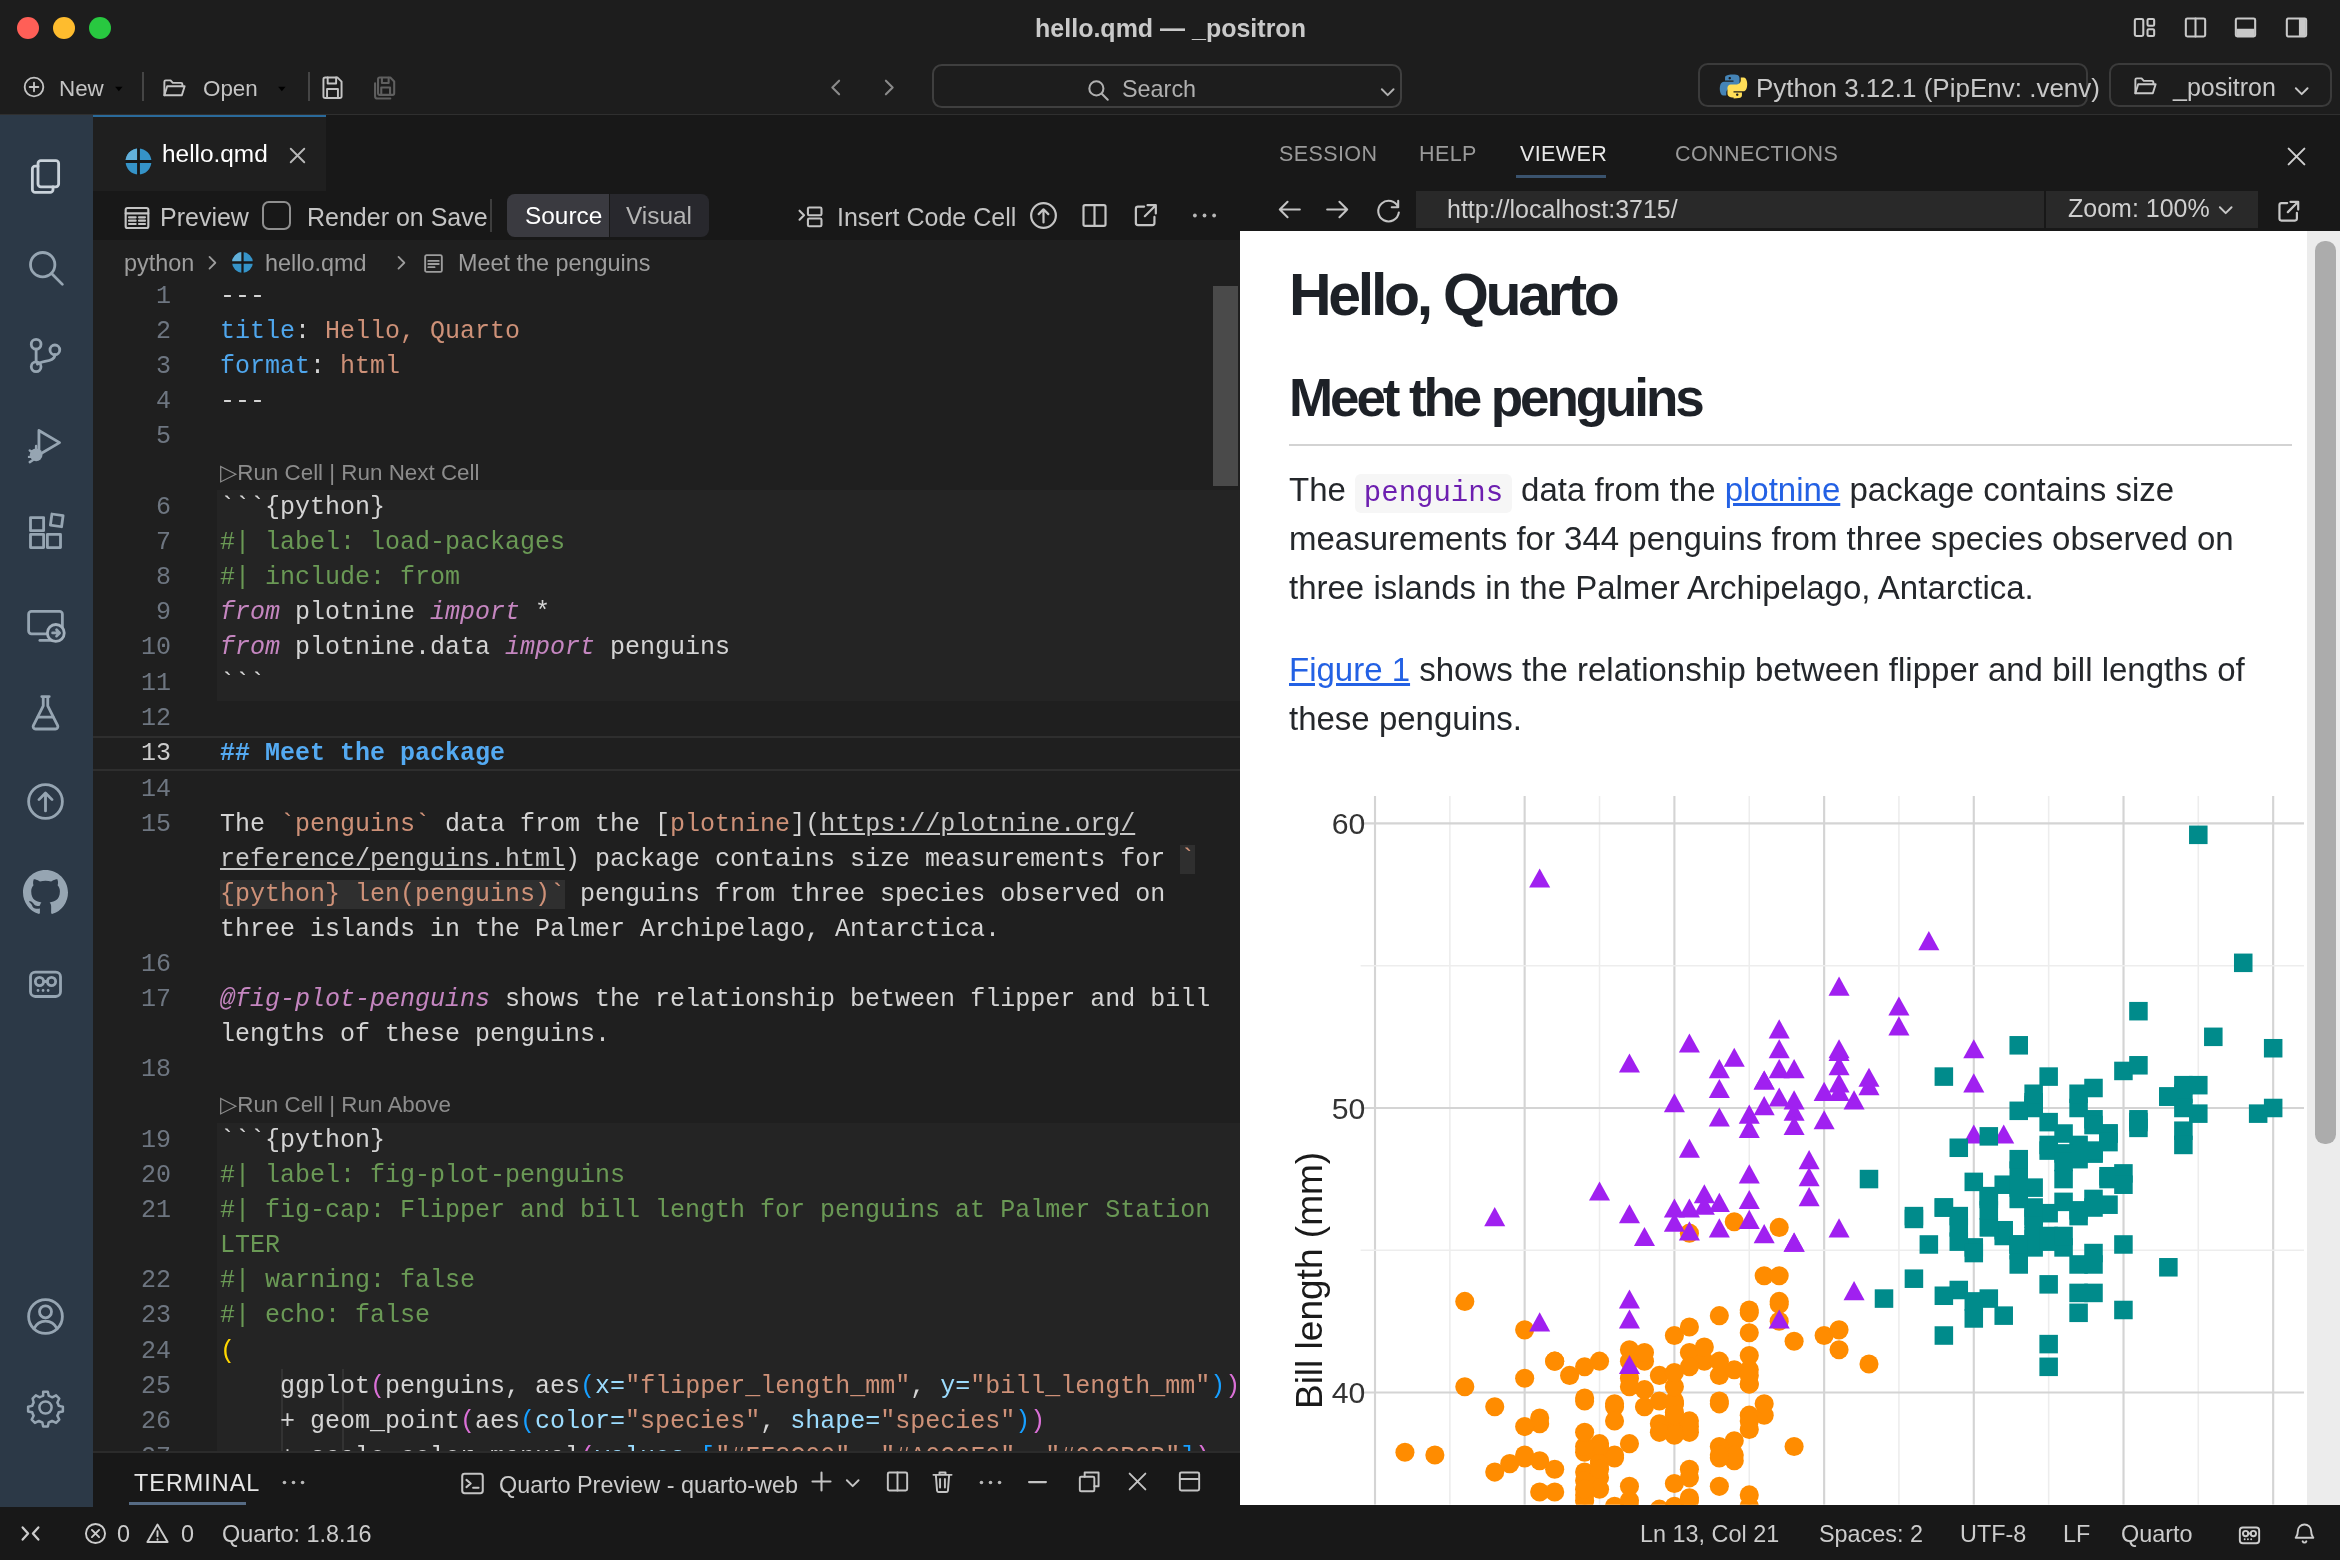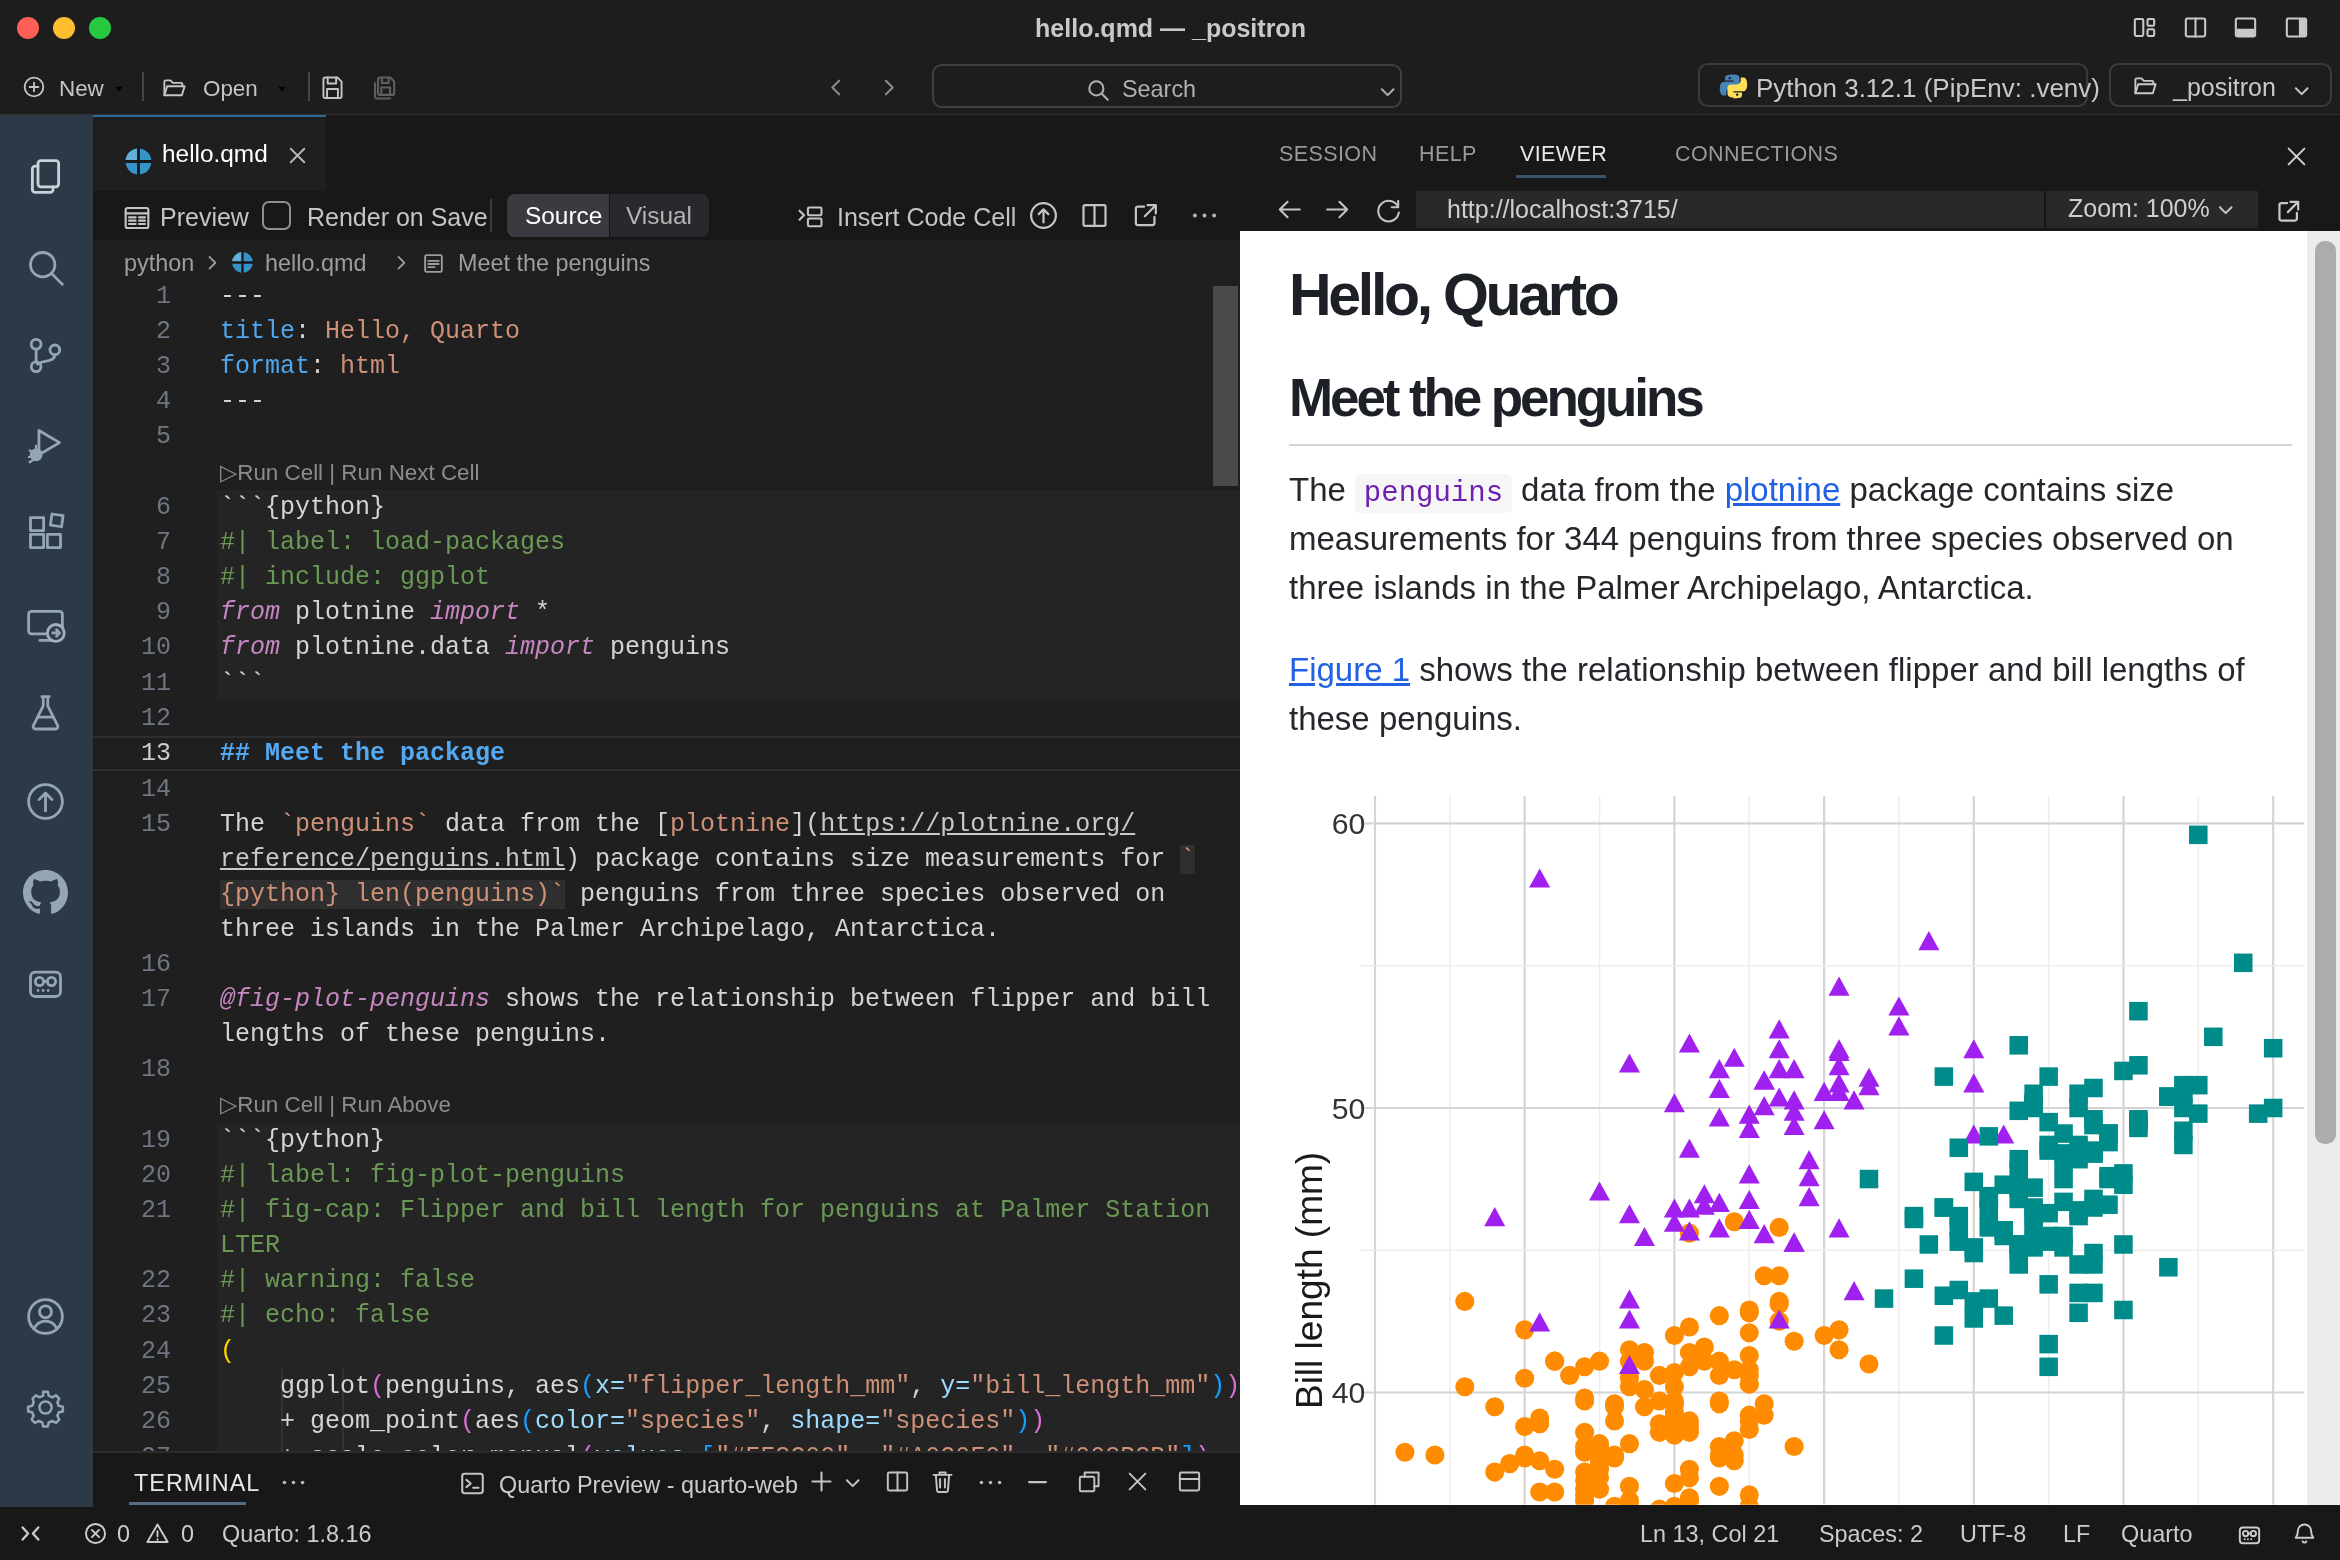--- a/index.html
+++ b/index.html
@@ -258,21 +258,21 @@
       <div class="abs" style="left:188px;top:1090px;width:2px;height:105px;background:#333333;"></div>
       <div class="abs" style="left:249px;top:1090px;width:2px;height:105px;background:#333333;"></div>
       <div class="abs crow" style="top:0px;"><span class="gut" style="">1</span><span class="ctx"><span class="w">---</span></span></div>
       <div class="abs crow" style="top:35px;"><span class="gut" style="">2</span><span class="ctx"><span class="key">title</span><span class="w">: </span><span class="str">Hello, Quarto</span></span></div>
       <div class="abs crow" style="top:70px;"><span class="gut" style="">3</span><span class="ctx"><span class="key">format</span><span class="w">: </span><span class="str">html</span></span></div>
       <div class="abs crow" style="top:105px;"><span class="gut" style="">4</span><span class="ctx"><span class="w">---</span></span></div>
       <div class="abs crow" style="top:140px;"><span class="gut" style="">5</span><span class="ctx"></span></div>
       <div class="abs crow" style="top:176px;"><span class="gut" style=""></span><span class="ctx"><span class="lens">▷Run Cell | Run Next Cell</span></span></div>
       <div class="abs crow" style="top:211px;"><span class="gut" style="">6</span><span class="ctx"><span class="w">```{python}</span></span></div>
       <div class="abs crow" style="top:246px;"><span class="gut" style="">7</span><span class="ctx"><span class="grn">#| label: load-packages</span></span></div>
-      <div class="abs crow" style="top:281px;"><span class="gut" style="">8</span><span class="ctx"><span class="grn">#| include: ggplot</span></span></div>
+      <div class="abs crow" style="top:281px;"><span class="gut" style="">8</span><span class="ctx"><span class="grn">#| include: from</span></span></div>
       <div class="abs crow" style="top:316px;"><span class="gut" style="">9</span><span class="ctx"><span class="kw">from</span><span class="w"> plotnine </span><span class="kw">import</span><span class="w"> *</span></span></div>
       <div class="abs crow" style="top:351px;"><span class="gut" style="">10</span><span class="ctx"><span class="kw">from</span><span class="w"> plotnine.data </span><span class="kw">import</span><span class="w"> penguins</span></span></div>
       <div class="abs crow" style="top:387px;"><span class="gut" style="">11</span><span class="ctx"><span class="w">```</span></span></div>
       <div class="abs crow" style="top:422px;"><span class="gut" style="">12</span><span class="ctx"></span></div>
       <div class="abs crow" style="top:457px;"><span class="gut" style="color:#cccccc;">13</span><span class="ctx"><span class="hd">## Meet the package</span></span></div>
       <div class="abs crow" style="top:493px;"><span class="gut" style="">14</span><span class="ctx"></span></div>
       <div class="abs crow" style="top:528px;"><span class="gut" style="">15</span><span class="ctx"><span class="w">The </span><span class="str">`penguins`</span><span class="w"> data from the [</span><span class="str">plotnine</span><span class="w">](</span><span class="url">https://plotnine.org/</span></span></div>
       <div class="abs crow" style="top:563px;"><span class="gut" style=""></span><span class="ctx"><span class="url">reference/penguins.html</span><span class="w">) package contains size measurements for </span><span class="str icode">`</span></span></div>
       <div class="abs crow" style="top:598px;"><span class="gut" style=""></span><span class="ctx"><span class="str icode">{python} len(penguins)`</span><span class="w"> penguins from three species observed on</span></span></div>
       <div class="abs crow" style="top:633px;"><span class="gut" style=""></span><span class="ctx"><span class="w">three islands in the Palmer Archipelago, Antarctica.</span></span></div>

